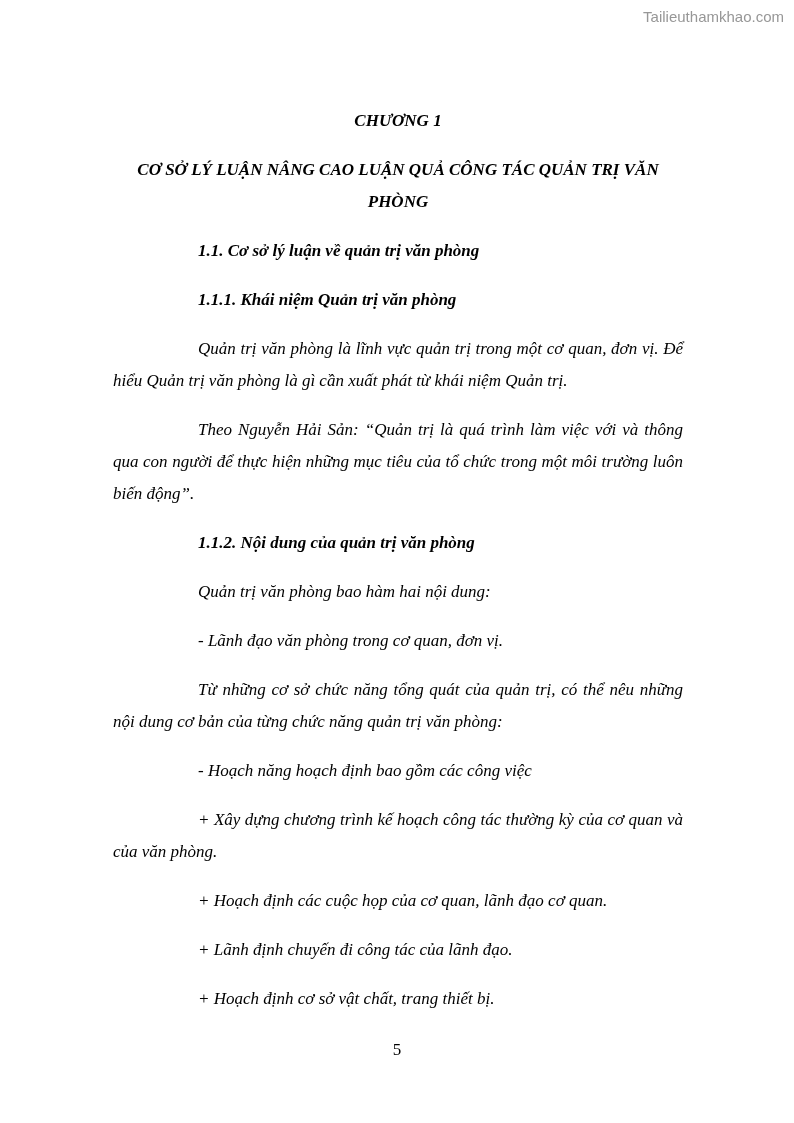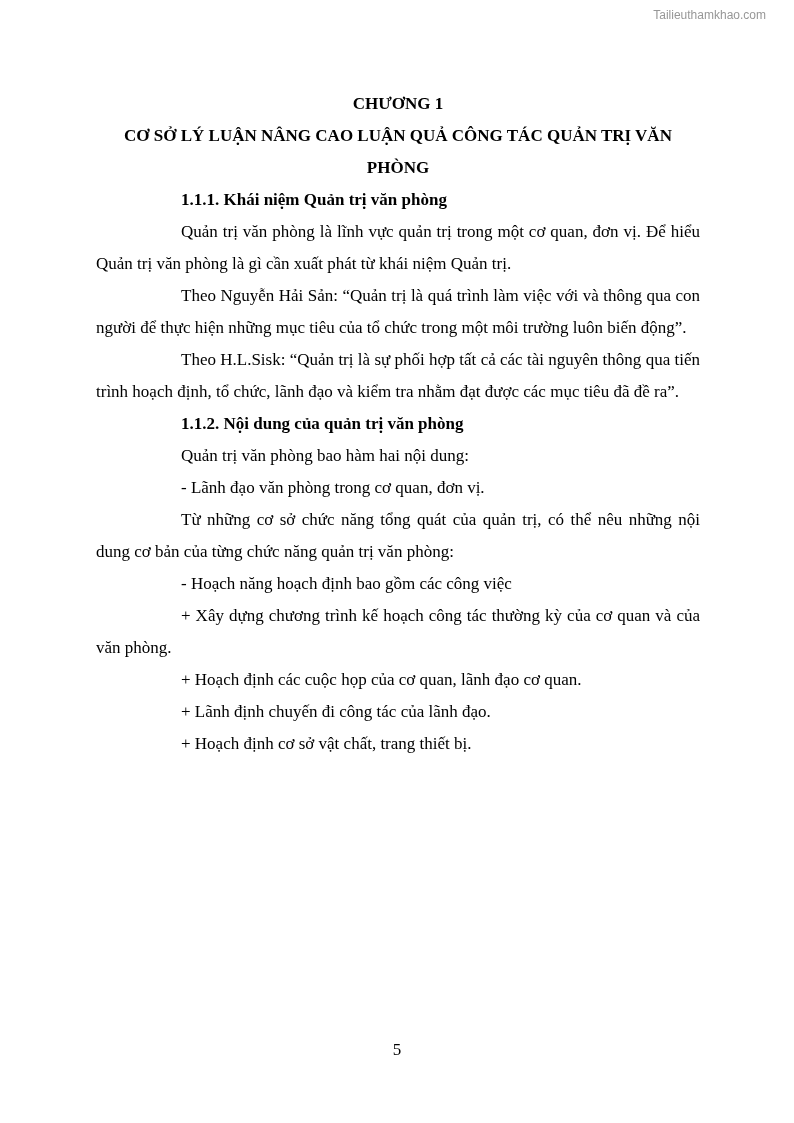--- a/index.html
+++ b/index.html
@@ -8,37 +8,38 @@
     height: 1123px;
     background: #ffffff;
     position: relative;
     font-family: "Liberation Serif", serif;
     color: #000000;
     overflow: hidden;
   }
   .watermark {
     position: absolute;
     top: 8px;
-    right: 28px;
+    right: 10px;
     font-family: "Liberation Sans", sans-serif;
-    font-size: 12px;
+    font-size: 15px;
     color: #979797;
   }
   .content {
     position: absolute;
     top: 88px;
     left: 96px;
     width: 604px;
   }
   .content p {
-    margin: 0;
+    margin: 17px;
     font-size: 17px;
     line-height: 32px;
     text-align: justify;
     text-indent: 85px;
+    font-style: italic;
   }
   p.chapter {
     text-align: center;
     text-indent: 0;
     font-weight: bold;
   }
   p.heading {
     font-weight: bold;
     text-align: left;
   }
@@ -58,24 +59,24 @@
 </head>
 <body>
 
 <div class="page">
 
   <div class="watermark">Tailieuthamkhao.com</div>
 
   <div class="content">
     <p class="chapter">CHƯƠNG 1</p>
     <p class="chapter">CƠ SỞ LÝ LUẬN NÂNG CAO LUẬN QUẢ CÔNG TÁC QUẢN TRỊ VĂN PHÒNG</p>
+    <p class="heading">1.1. Cơ sở lý luận về quản trị văn phòng</p>
     <p class="heading">1.1.1. Khái niệm Quản trị văn phòng</p>
     <p class="paragraph">Quản trị văn phòng là lĩnh vực quản trị trong một cơ quan, đơn vị. Để hiểu Quản trị văn phòng là gì cần xuất phát từ khái niệm Quản trị.</p>
     <p class="paragraph">Theo Nguyễn Hải Sản: “Quản trị là quá trình làm việc với và thông qua con người để thực hiện những mục tiêu của tổ chức trong một môi trường luôn biến động”.</p>
-    <p class="paragraph">Theo H.L.Sisk: “Quản trị là sự phối hợp tất cả các tài nguyên thông qua tiến trình hoạch định, tổ chức, lãnh đạo và kiểm tra nhằm đạt được các mục tiêu đã đề ra”.</p>
     <p class="heading">1.1.2. Nội dung của quản trị văn phòng</p>
     <p class="paragraph">Quản trị văn phòng bao hàm hai nội dung:</p>
     <p class="list">- Lãnh đạo văn phòng trong cơ quan, đơn vị.</p>
     <p class="paragraph">Từ những cơ sở chức năng tổng quát của quản trị, có thể nêu những nội dung cơ bản của từng chức năng quản trị văn phòng:</p>
     <p class="list">- Hoạch năng hoạch định bao gồm các công việc</p>
     <p class="list">+ Xây dựng chương trình kế hoạch công tác thường kỳ của cơ quan và của văn phòng.</p>
     <p class="list">+ Hoạch định các cuộc họp của cơ quan, lãnh đạo cơ quan.</p>
     <p class="list">+ Lãnh định chuyến đi công tác của lãnh đạo.</p>
     <p class="list">+ Hoạch định cơ sở vật chất, trang thiết bị.</p>
   </div>

